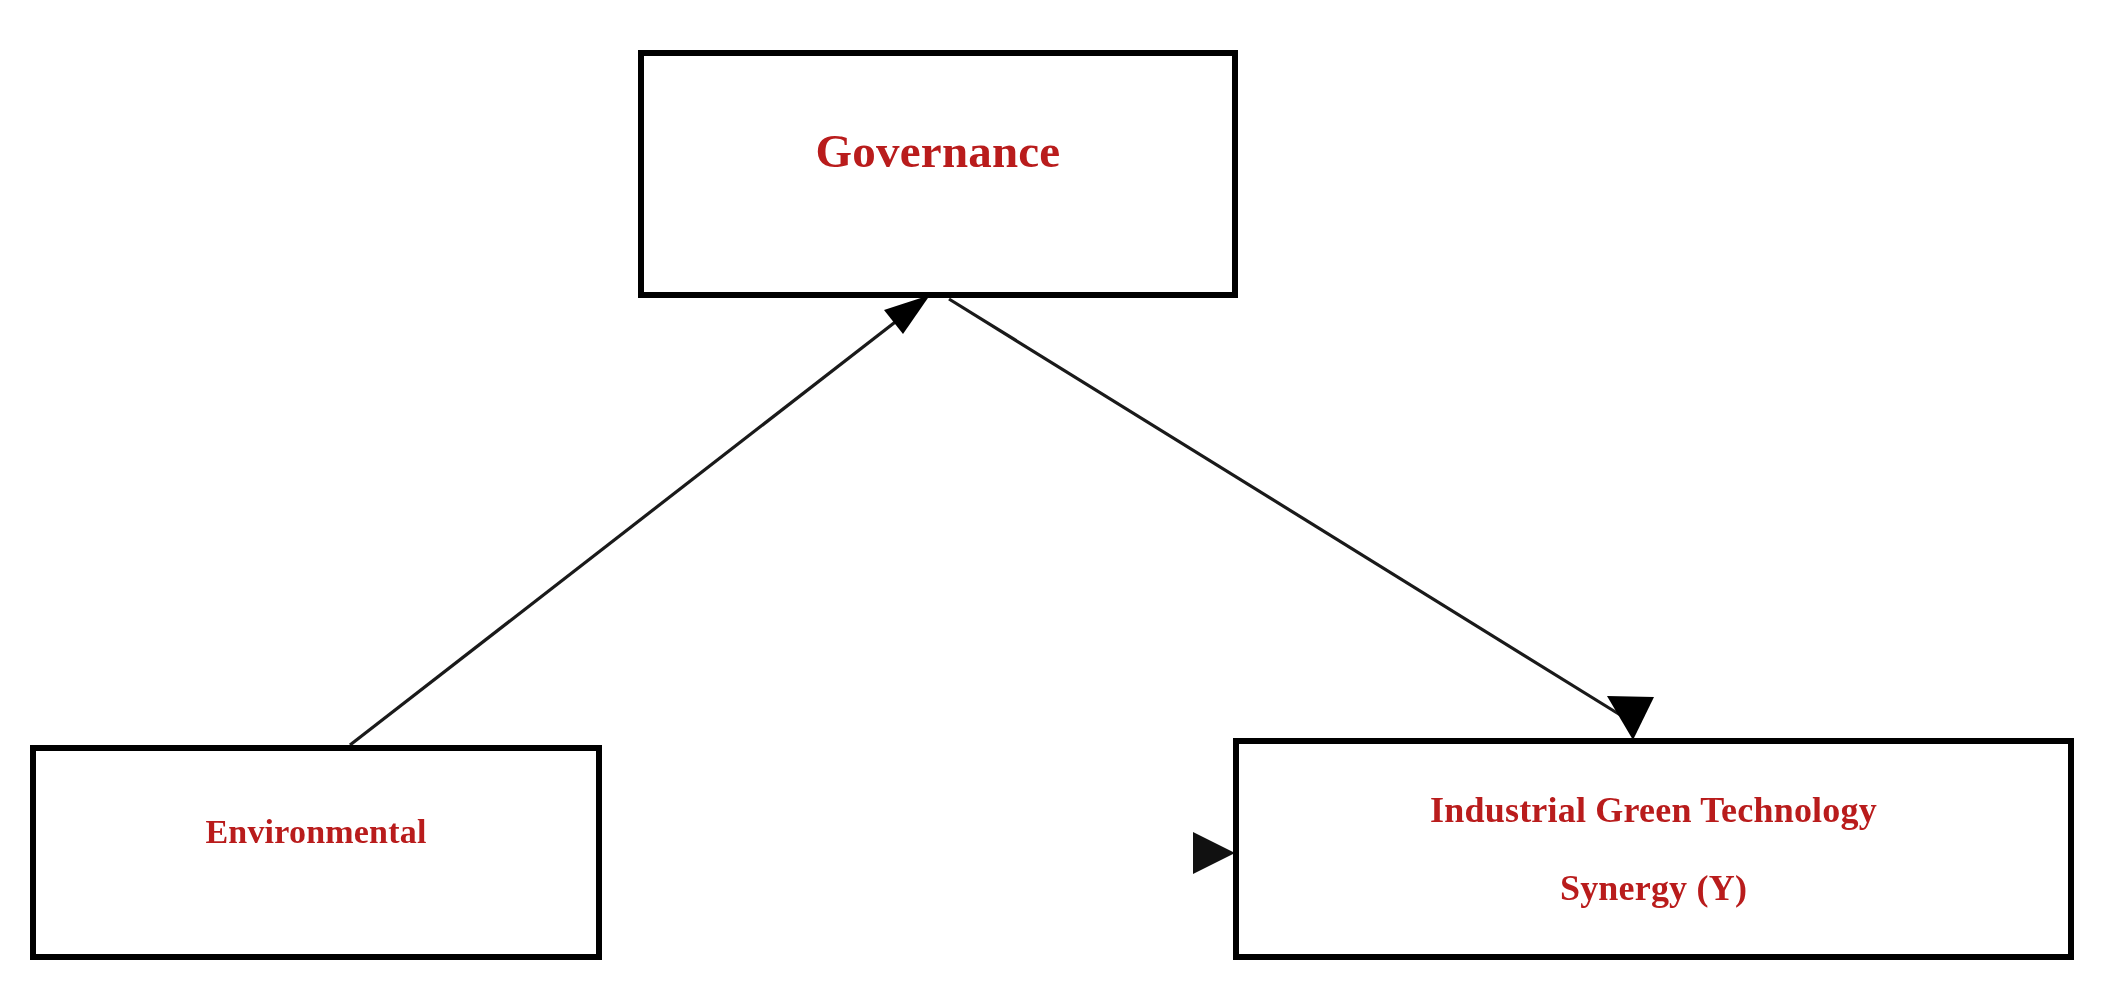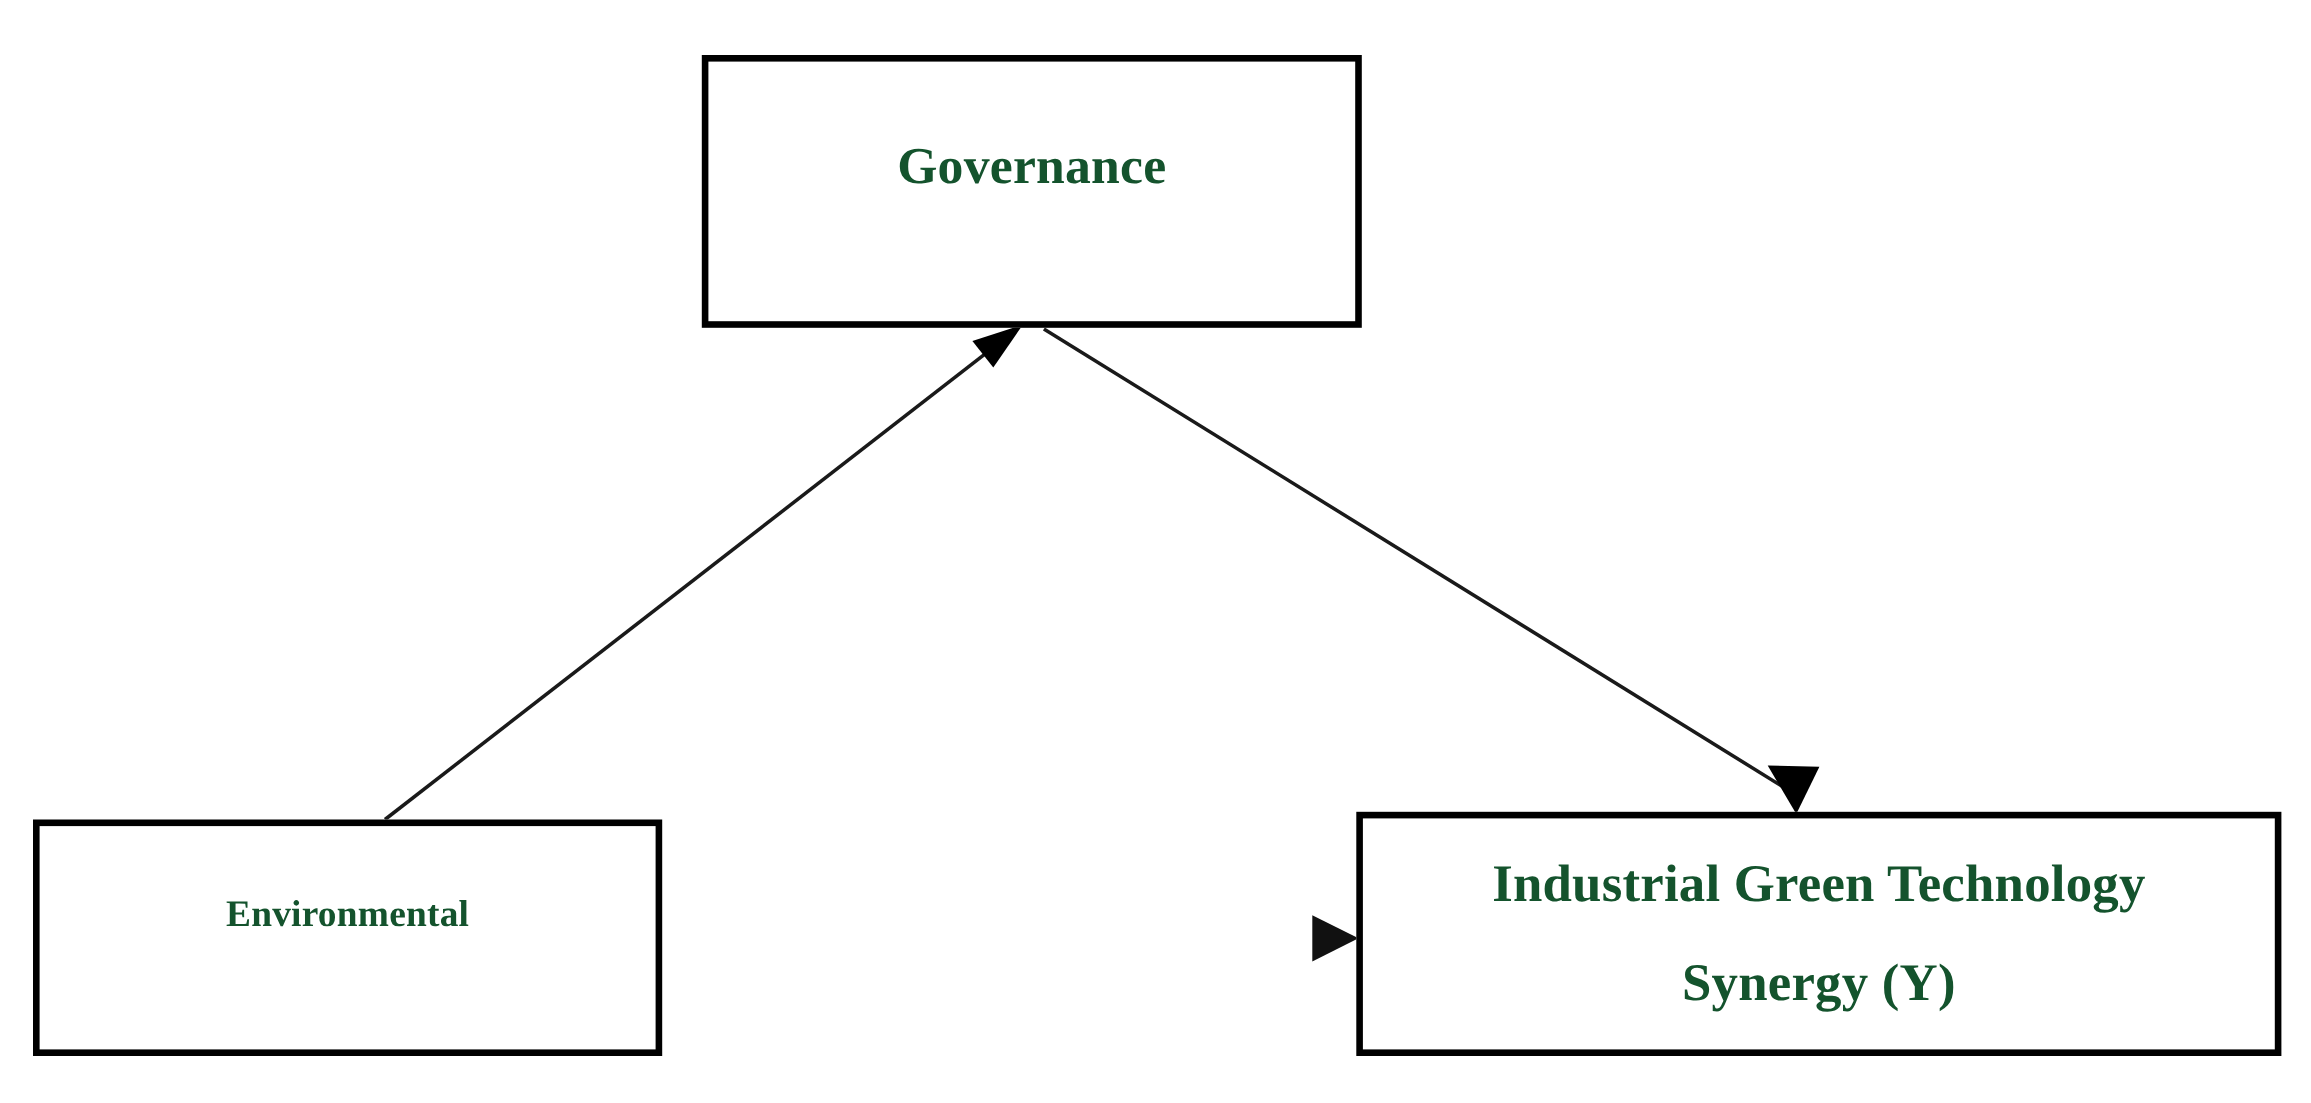--- a/index.html
+++ b/index.html
@@ -29,21 +29,21 @@
     box-sizing: border-box;
     background: #ffffff;
     border: 6px solid #000000;
     display: flex;
     flex-direction: column;
     align-items: center;
     justify-content: center;
     z-index: 5;
   }
   .node-line {
-    color: #14532d;
+    color: #b91c1c;
     font-weight: 700;
     letter-spacing: 0.2px;
     white-space: nowrap;
     text-align: right;
     font-family: Liberation Serif, serif;
   }
   
   #node-m {
     left: 638px;
     top: 50px;
@@ -70,21 +70,21 @@
   #node-x .node-line.first { margin-bottom: 42px; }
 
   
   #node-y {
     left: 1233px;
     top: 738px;
     width: 841px;
     height: 222px;
   }
   #node-y .node-line {
-    font-size: 48px;
+    font-size: 36px;
     line-height: 1.0;
   }
   #node-y .node-line.first { margin-bottom: 42px; }
 </style>
 </head>
 <body>
 
 <div id="diagram-canvas">
 
   <svg id="arrow-layer" viewBox="0 0 2101 1003" width="2101" height="1003" xmlns="http://www.w3.org/2000/svg">

